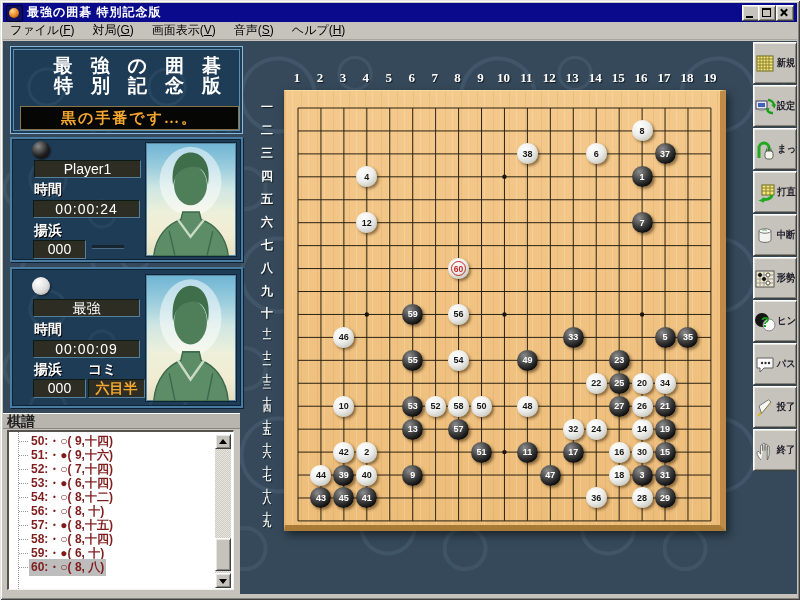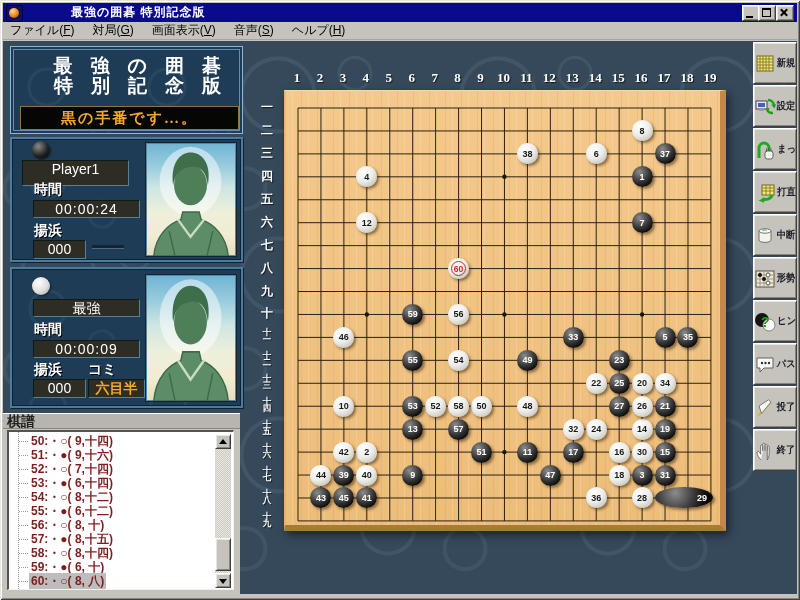--- a/index.html
+++ b/index.html
@@ -10,21 +10,21 @@
     -webkit-font-smoothing:none;
   }
   .frame{position:absolute;inset:0;pointer-events:none;
     box-shadow:inset 1px 1px 0 #e8e6e2, inset -1px -1px 0 #404040, inset 2px 2px 0 #ffffff, inset -2px -2px 0 #86847e;}
   
   .titlebar{position:absolute;left:3px;top:3px;width:794px;height:19px;background:#0a0a8c;}
   .app-icon{position:absolute;left:3px;top:2px;width:15px;height:15px;background:#101060;border:1px solid #000040;
     border-radius:2px;overflow:hidden;}
   .app-icon::after{content:"";position:absolute;left:2px;top:2px;width:10px;height:10px;border-radius:50%;
     background:radial-gradient(circle at 35% 30%, #ffd890, #e8851e 55%, #8a3c08);}
-  .title-text{position:absolute;left:24px;top:0;height:19px;line-height:19px;color:#fff;font-size:12px;font-weight:bold;letter-spacing:1px;margin-left:44px;}
+  .title-text{position:absolute;left:24px;top:0;height:19px;line-height:19px;color:#fff;font-size:12px;font-weight:bold;letter-spacing:1px;}
   .win-btn{position:absolute;top:2px;width:16px;height:14px;background:#c6c3bd;
     border:1px solid;border-color:#ffffff #404040 #404040 #ffffff;box-shadow:inset 1px 1px 0 #e8e6e2, inset -1px -1px 0 #86847e;}
   .btn-min{right:37px;}.btn-max{right:21px;}.btn-close{right:3px;}
   .btn-min::after{content:"";position:absolute;left:3px;bottom:2px;width:7px;height:2px;background:#000;}
   .btn-max::after{content:"";position:absolute;left:3px;top:2px;width:7px;height:6px;border:1px solid #000;border-top-width:2px;}
   .btn-close::before,.btn-close::after{content:"";position:absolute;left:6px;top:2px;width:2px;height:9px;background:#000;}
   .btn-close::before{transform:rotate(45deg);}.btn-close::after{transform:rotate(-45deg);}
   
   .menubar{position:absolute;left:3px;top:22px;width:794px;height:18px;background:#c6c3bd;display:flex;align-items:center;
     padding-left:7px;box-sizing:border-box;border-bottom:1px solid #a8a5a0;}
@@ -60,21 +60,21 @@
   .pstone{position:absolute;width:18px;height:18px;border-radius:50%;box-shadow:1px 1px 2px rgba(0,0,0,.5);}
   .pstone.black{background:radial-gradient(circle at 35% 30%, #8a8a8a, #222 55%, #000);}
   .pstone.white{background:radial-gradient(circle at 35% 30%, #fff, #ddd 55%, #9a9a94);}
   .p1 .pstone{left:20px;top:2px;}
   .p2 .pstone{left:20px;top:8px;}
   .dark-box{position:absolute;background:#2e2d24;color:#fff;text-align:center;font-size:14px;
     border-top:1px solid #0e1a14;border-left:1px solid #0e1a14;border-bottom:1px solid #55809c;border-right:1px solid #55809c;
     box-sizing:border-box;}
   .plabel{position:absolute;color:#fff;font-weight:bold;font-size:14px;text-shadow:1px 1px 0 #000;
     font-family:"Liberation Serif",serif;white-space:nowrap;}
-  .p1 .name-box{left:10px;top:21px;width:107px;height:26px;line-height:16px;}
+  .p1 .name-box{left:22px;top:21px;width:107px;height:18px;line-height:16px;}
   .p1 .time-label{left:22px;top:42px;}
   .p1 .time-box{left:21px;top:61px;width:107px;height:18px;line-height:16px;letter-spacing:1px;}
   .p1 .cap-label{left:22px;top:83px;}
   .p1 .cap-box{left:21px;top:101px;width:53px;height:19px;line-height:17px;}
   .groove{position:absolute;left:80px;top:106px;width:32px;height:3px;background:#15242e;border-bottom:1px solid #4a6a80;}
   .photo{position:absolute;right:4px;width:92px;border:1px solid #0e2438;box-shadow:inset 0 0 0 1px #5a86a0;box-sizing:border-box;
     background:linear-gradient(180deg,#6fb4d4 0%,#9ccede 22%,#cfe6e2 40%,#eef0da 62%,#f2ecd2 82%,#e4dec0 100%);overflow:hidden;}
   .p1 .photo{top:3px;height:115px;}
   .p2 .photo{top:5px;height:128px;}
   .photo svg{display:block;width:100%;height:100%;}
@@ -219,21 +219,20 @@
       <div class="scrollbar">
         <div class="sb-btn sb-up"></div>
         <div class="sb-thumb"></div>
         <div class="sb-btn sb-down"></div>
       </div>
     <div class="rec-row"><span class="dots"></span><span class="rec-text">50:・○( 9,十四)</span></div>
         <div class="rec-row"><span class="dots"></span><span class="rec-text">51:・●( 9,十六)</span></div>
         <div class="rec-row"><span class="dots"></span><span class="rec-text">52:・○( 7,十四)</span></div>
         <div class="rec-row"><span class="dots"></span><span class="rec-text">53:・●( 6,十四)</span></div>
         <div class="rec-row"><span class="dots"></span><span class="rec-text">54:・○( 8,十二)</span></div>
-        <div class="rec-row"><span class="dots"></span><span class="rec-text">55:・●( 6,十二)</span></div>
         <div class="rec-row"><span class="dots"></span><span class="rec-text">56:・○( 8, 十)</span></div>
         <div class="rec-row"><span class="dots"></span><span class="rec-text">57:・●( 8,十五)</span></div>
         <div class="rec-row"><span class="dots"></span><span class="rec-text">58:・○( 8,十四)</span></div>
         <div class="rec-row"><span class="dots"></span><span class="rec-text">59:・●( 6, 十)</span></div>
         <div class="rec-row"><span class="dots"></span><span class="rec-text sel">60:・○( 8, 八)</span></div>
       </div>
   </div>
 
   <div class="board-col-labels">
       <div class="col-label" style="left: 3px;">1</div>
@@ -395,21 +394,21 @@
       <div class="stone sb" style="left: 369.54px; top: 327.66px;">19</div>
       <div class="stone sw" style="left: 346.6px; top: 281.78px;">20</div>
       <div class="stone sb" style="left: 369.54px; top: 304.72px;">21</div>
       <div class="stone sw" style="left: 300.72px; top: 281.78px;">22</div>
       <div class="stone sb" style="left: 323.66px; top: 258.84px;">23</div>
       <div class="stone sw" style="left: 300.72px; top: 327.66px;">24</div>
       <div class="stone sb" style="left: 323.66px; top: 281.78px;">25</div>
       <div class="stone sw" style="left: 346.6px; top: 304.72px;">26</div>
       <div class="stone sb" style="left: 323.66px; top: 304.72px;">27</div>
       <div class="stone sw" style="left: 346.6px; top: 396.48px;">28</div>
-      <div class="stone sb" style="left: 369.54px; top: 396.48px; padding-left: 37px;">29</div>
+      <div class="stone sb" style="left: 369.54px; top: 396.48px;">29</div>
       <div class="stone sw" style="left: 346.6px; top: 350.6px;">30</div>
       <div class="stone sb" style="left: 369.54px; top: 373.54px;">31</div>
       <div class="stone sw" style="left: 277.78px; top: 327.66px;">32</div>
       <div class="stone sb" style="left: 277.78px; top: 235.9px;">33</div>
       <div class="stone sw" style="left: 369.54px; top: 281.78px;">34</div>
       <div class="stone sb" style="left: 392.48px; top: 235.9px;">35</div>
       <div class="stone sw" style="left: 300.72px; top: 396.48px;">36</div>
       <div class="stone sb" style="left: 369.54px; top: 52.38px;">37</div>
       <div class="stone sw" style="left: 231.9px; top: 52.38px;">38</div>
       <div class="stone sb" style="left: 48.38px; top: 373.54px;">39</div>

